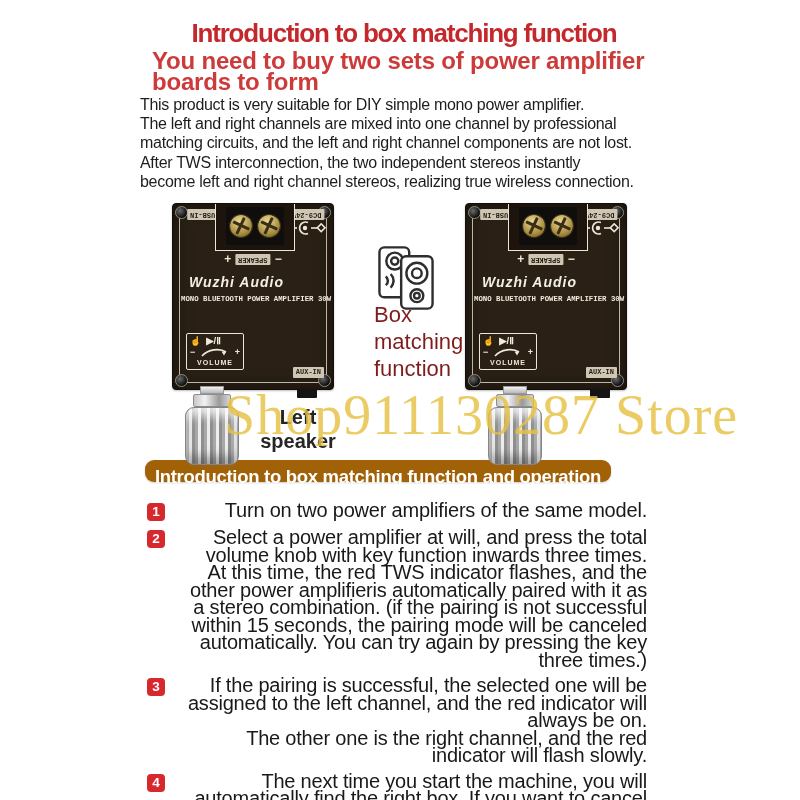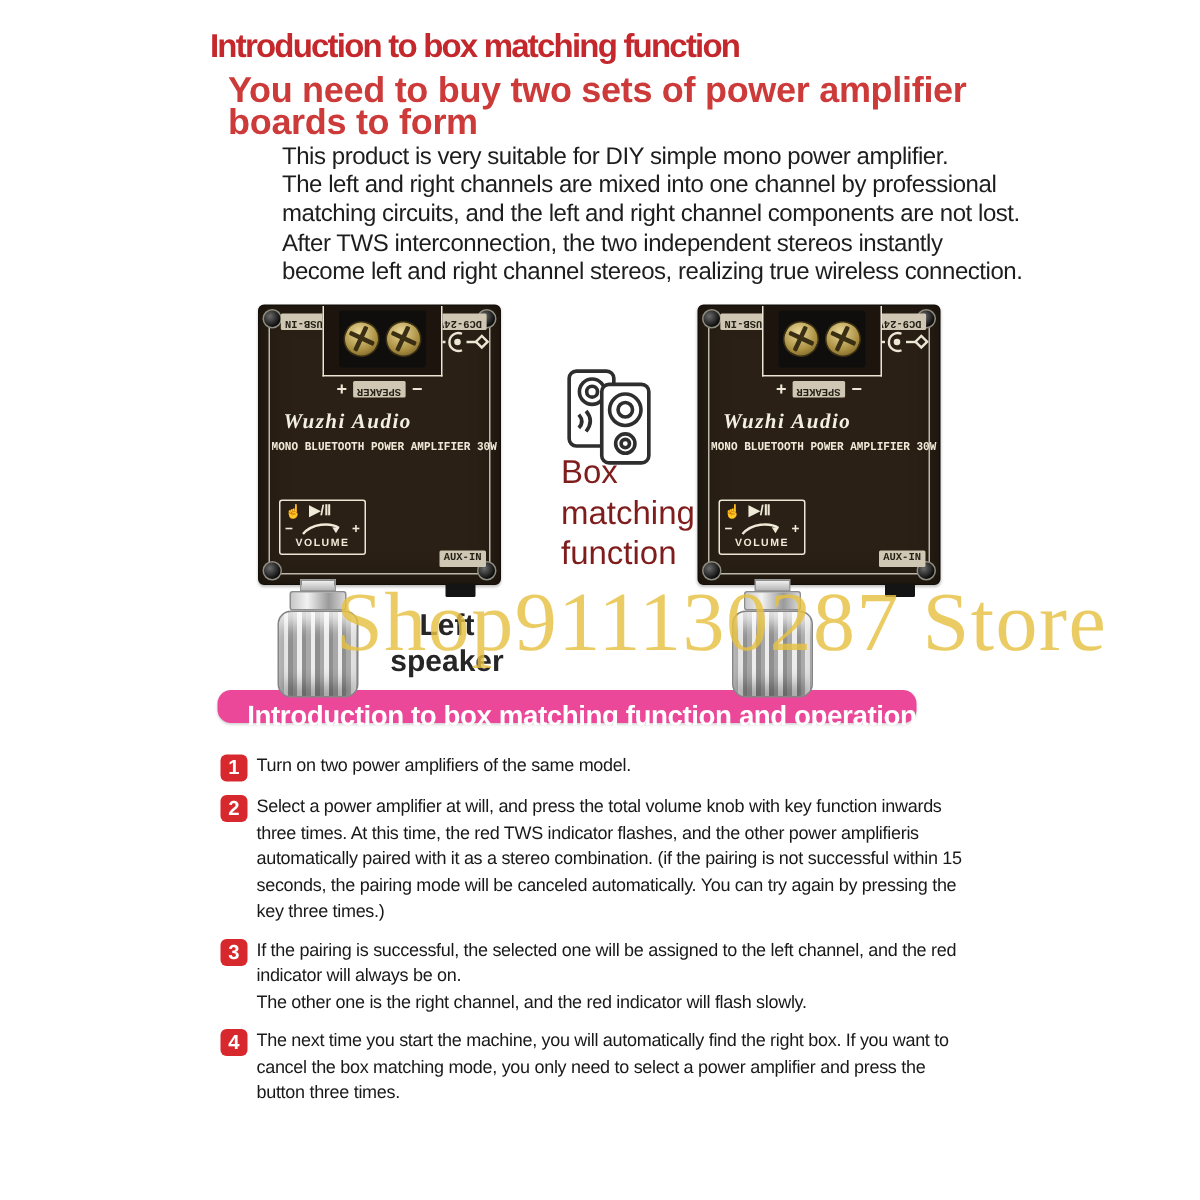--- a/index.html
+++ b/index.html
@@ -1,27 +1,27 @@
 <!DOCTYPE html>
 <html><head>
 <meta charset="utf-8">
 <style>
   html,body{margin:0;padding:0;}
   .page{position:relative;width:800px;height:800px;background:#ffffff;overflow:hidden;
         font-family:"Liberation Sans",sans-serif;color:#1b1b1b;}
 
   
-  .title{position:absolute;left:140px;top:18px;width:528px;
-         font-size:22px;font-weight:bold;letter-spacing:-1.2px;color:#c5282c;}
+  .title{position:absolute;left:140px;top:18px;width:528px;text-align:center;
+         font-size:26px;font-weight:bold;letter-spacing:-1.2px;color:#c5282c;}
   .subtitle{position:absolute;left:152px;top:50px;width:520px;
             font-size:24px;font-weight:bold;letter-spacing:-0.2px;line-height:21px;color:#cd3a3a;}
 
   
   .intro{position:absolute;left:140px;top:95px;font-size:16px;letter-spacing:-0.3px;
-         line-height:19.2px;color:#1d1d1d;margin-left:48px;}
+         line-height:19.2px;color:#1d1d1d;}
 
   
   .amp-board{position:absolute;top:203px;width:160px;height:185px;background:#2a2015;
              border:1px solid #141009;border-radius:4px;
              box-shadow:inset 0 0 18px rgba(0,0,0,.55), 0 1px 2px rgba(0,0,0,.25);}
   .amp-board.left{left:172px;} .amp-board.right{left:465px;}
   .amp-board::before{content:"";position:absolute;inset:6px;border:1px solid rgba(240,235,220,.75);
              border-radius:2px;pointer-events:none;}
   .cscrew{position:absolute;width:11px;height:11px;border-radius:50%;
           background:radial-gradient(circle at 35% 35%,#6b6b6b,#0d0d0d 70%);border:1px solid #8f8c80;}
@@ -41,21 +41,21 @@
             display:flex;align-items:center;justify-content:space-evenly;}
   .tscrew{width:22px;height:22px;border-radius:50%;position:relative;transform:rotate(25deg);
           background:radial-gradient(circle at 35% 35%,#ead898,#a98e40 60%,#5d4a1c);border:1px solid #3c3115;}
   .tscrew::before,.tscrew::after{content:"";position:absolute;background:#3a2f14;border-radius:1px;}
   .tscrew::before{left:2px;right:2px;top:9px;height:3px;}
   .tscrew::after{top:2px;bottom:2px;left:9px;width:3px;}
 
   .spk-row{position:absolute;left:0;right:0;top:48px;display:flex;align-items:center;
            justify-content:center;gap:4px;color:#efe9d8;font-weight:bold;font-size:12px;z-index:3;}
 
-  .brand{position:absolute;left:16px;top:70px;font-family:Liberation Serif, serif;font-style:italic;
+  .brand{position:absolute;left:16px;top:70px;font-family:Liberation Sans, sans-serif;font-style:italic;
          font-weight:bold;font-size:14px;letter-spacing:1px;color:#f3efe2;}
   .model{position:absolute;left:8px;top:90px;font-family:"Liberation Mono",monospace;font-weight:bold;
          font-size:8px;color:#f0ead8;white-space:nowrap;transform:scaleX(.92);transform-origin:left;}
 
   .ctrl-box{position:absolute;left:13px;top:129px;width:58px;height:37px;border:1.5px solid #ece6d4;
             border-radius:2px;display:flex;flex-direction:column;justify-content:space-between;
             padding:2px 3px;box-sizing:border-box;color:#f0ead8;}
   .ctrl-row1{display:flex;align-items:center;gap:5px;font-size:9.5px;font-weight:bold;line-height:10px;}
   .hand{font-size:9px;line-height:9px;}
   .ctrl-row2{display:flex;align-items:center;justify-content:space-between;font-size:9px;font-weight:bold;line-height:9px;}
@@ -79,29 +79,29 @@
            font-weight:600;color:#262626;z-index:6;text-align:center;}
   .caption.left{left:252px;} .caption.right{left:540px;}
   .box-icon{position:absolute;left:376px;top:245px;}
   .box-text{position:absolute;left:374px;top:301px;width:100px;font-size:22px;line-height:27px;color:#7f1d1d;}
 
   
   .watermark{position:absolute;left:224px;top:383px;font-family:"Liberation Serif",serif;
              font-size:56px;letter-spacing:1px;color:#e7c243;opacity:.82;z-index:40;white-space:nowrap;}
 
   
-  .banner{position:absolute;left:145px;top:460px;width:466px;height:22px;background:#ec4899;
+  .banner{position:absolute;left:145px;top:460px;width:466px;height:22px;background:#a16207;
           border-radius:9px;color:#fff;font-weight:bold;font-size:18.5px;line-height:33px;
-          text-align:right;letter-spacing:-0.3px;box-shadow:0 1px 2px rgba(0,0,0,.2);}
+          text-align:center;letter-spacing:-0.3px;box-shadow:0 1px 2px rgba(0,0,0,.2);}
   .steps{position:absolute;left:147px;top:502px;width:500px;display:flex;flex-direction:column;gap:8px;}
   .step{display:flex;align-items:flex-start;}
   .step-badge{flex:none;width:18px;height:18px;margin-top:1px;background:#d7292d;border-radius:4px;
               color:#fff;font-weight:bold;font-size:13.5px;line-height:18px;text-align:center;}
-  .step-text{margin-left:6px;width:485px;font-size:12px;letter-spacing:-0.2px;line-height:17.5px;
-             color:#191919;white-space:pre-line;}
+  .step-text{margin-left:20px;width:485px;font-size:20px;letter-spacing:-0.2px;line-height:17.5px;
+             color:#191919;white-space:pre-line;text-align:right;}
 </style>
 </head>
 <body>
 
 <div class="page">
 
   <div class="title">Introduction to box matching function</div>
   <div class="subtitle">
     <div>You need to buy two sets of power amplifier boards to form</div>
   </div>

